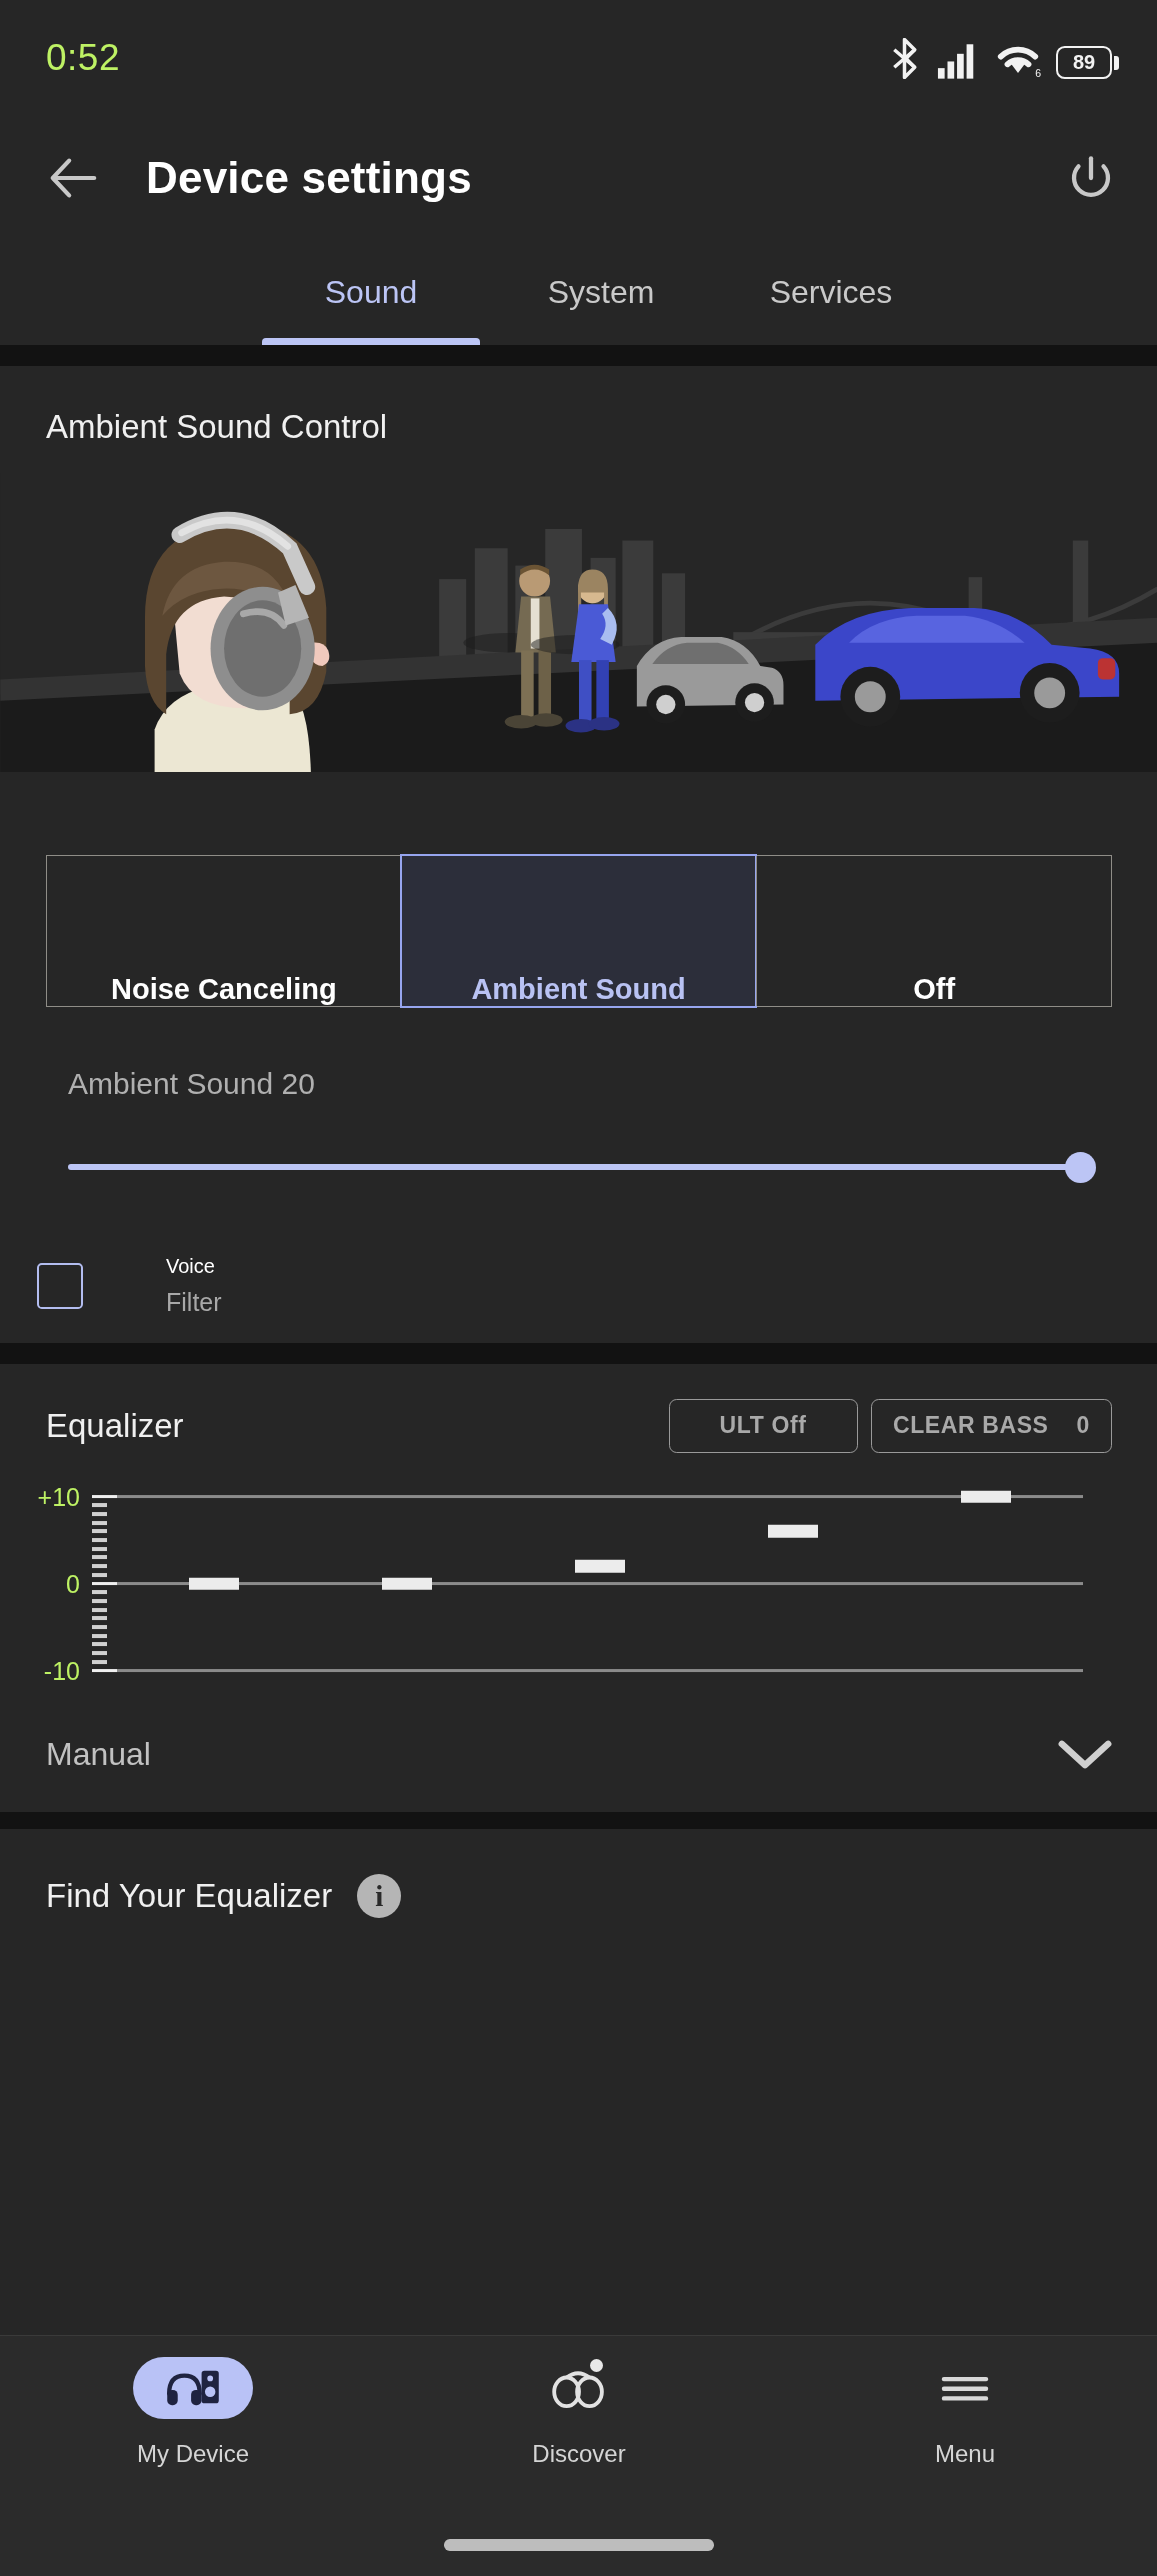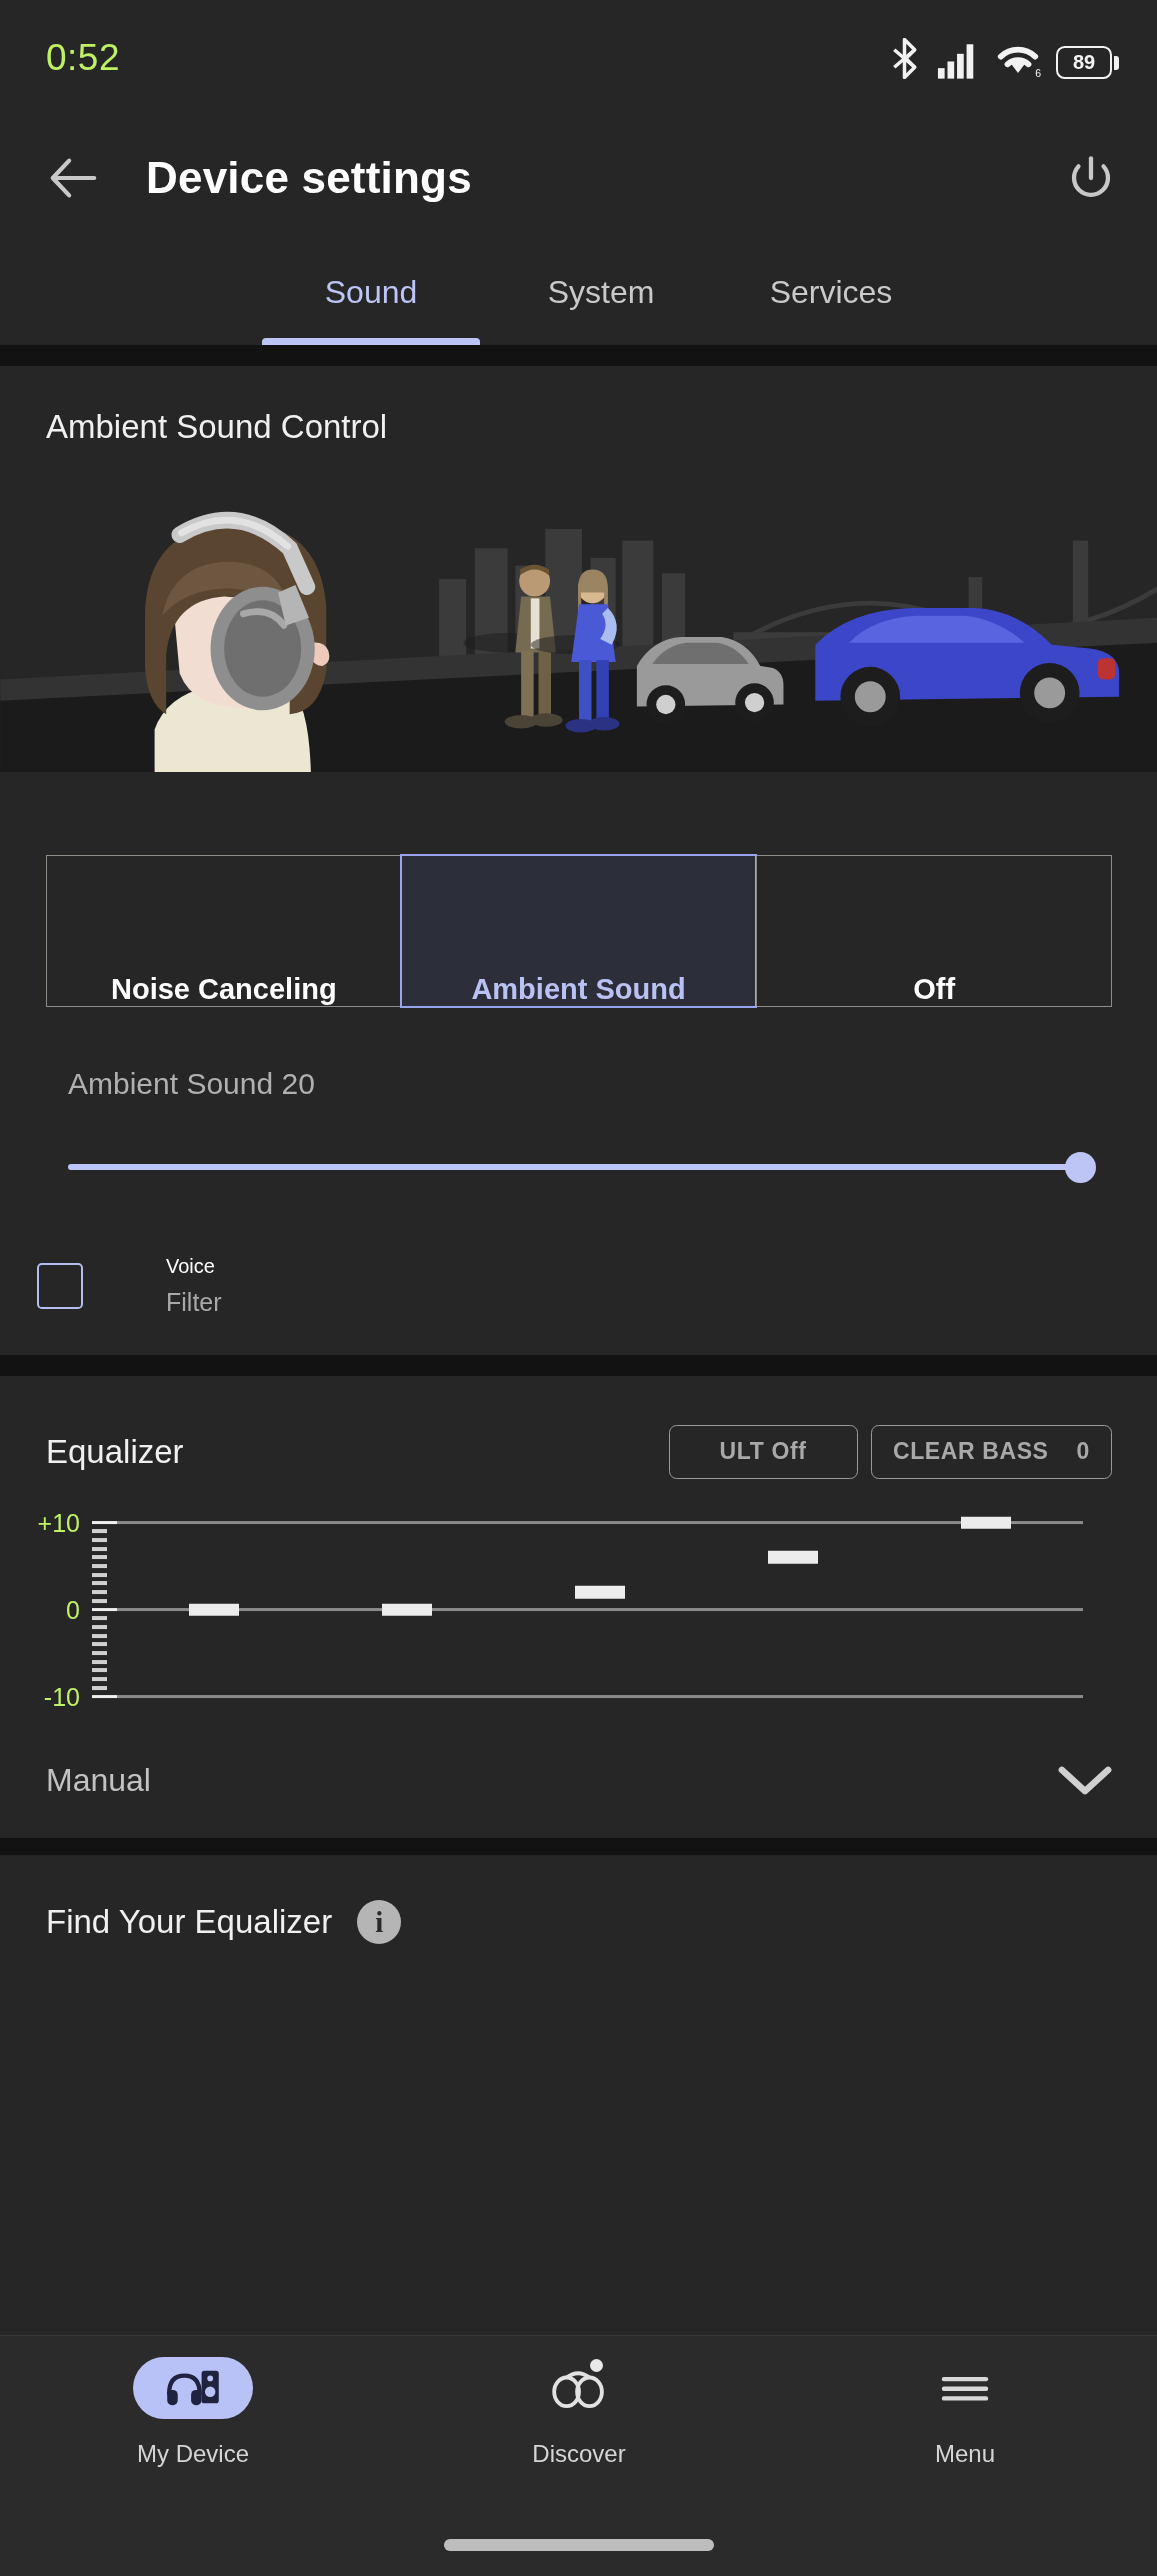--- a/index.html
+++ b/index.html
@@ -210,21 +210,21 @@
     <div class="tab">
       <span>System</span>
     </div>
     <div class="tab">
       <span>Services</span>
     </div>
   </div>
 
   <div class="gap"></div>
 
-  <div class="card" style="padding-bottom:38px;">
+  <div class="card" style="padding-bottom:26px;">
     <div class="card-pad" style="padding-top:42px;">
       <div class="section-title">Ambient Sound Control</div>
     </div>
 
     <div class="hero" style="margin-top:27px;">
       <svg width="1158" height="299" viewBox="0 0 1200 310">
         <rect width="1200" height="310" fill="#262626"></rect>
 
         <g fill="#3b3b3b">
           <rect x="455" y="110" width="28" height="90"></rect>
@@ -337,21 +337,21 @@
       <div class="voice-text">
         <div class="voice-title">Voice</div>
         <div class="voice-sub">Filter</div>
       </div>
     </div>
   </div>
 
   <div class="gap"></div>
 
   <div class="card">
-    <div class="card-pad" style="padding-top:49px;">
+    <div class="card-pad" style="padding-top:35px;">
       <div class="eq-head">
         <div class="section-title">Equalizer</div>
         <div class="eq-btns">
           <div class="eq-btn ult">
             <span>ULT Off</span>
           </div>
           <div class="eq-btn clear">
             <span>CLEAR BASS</span>
             <span>0</span>
           </div>

